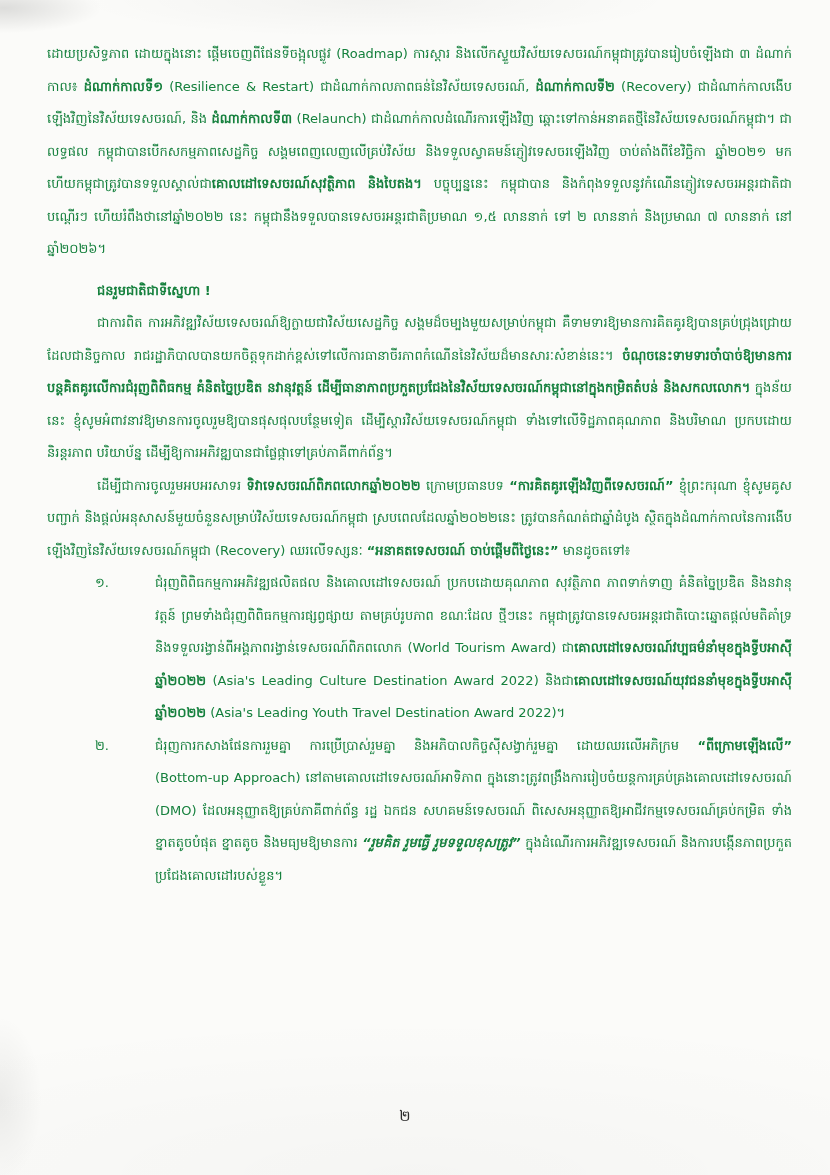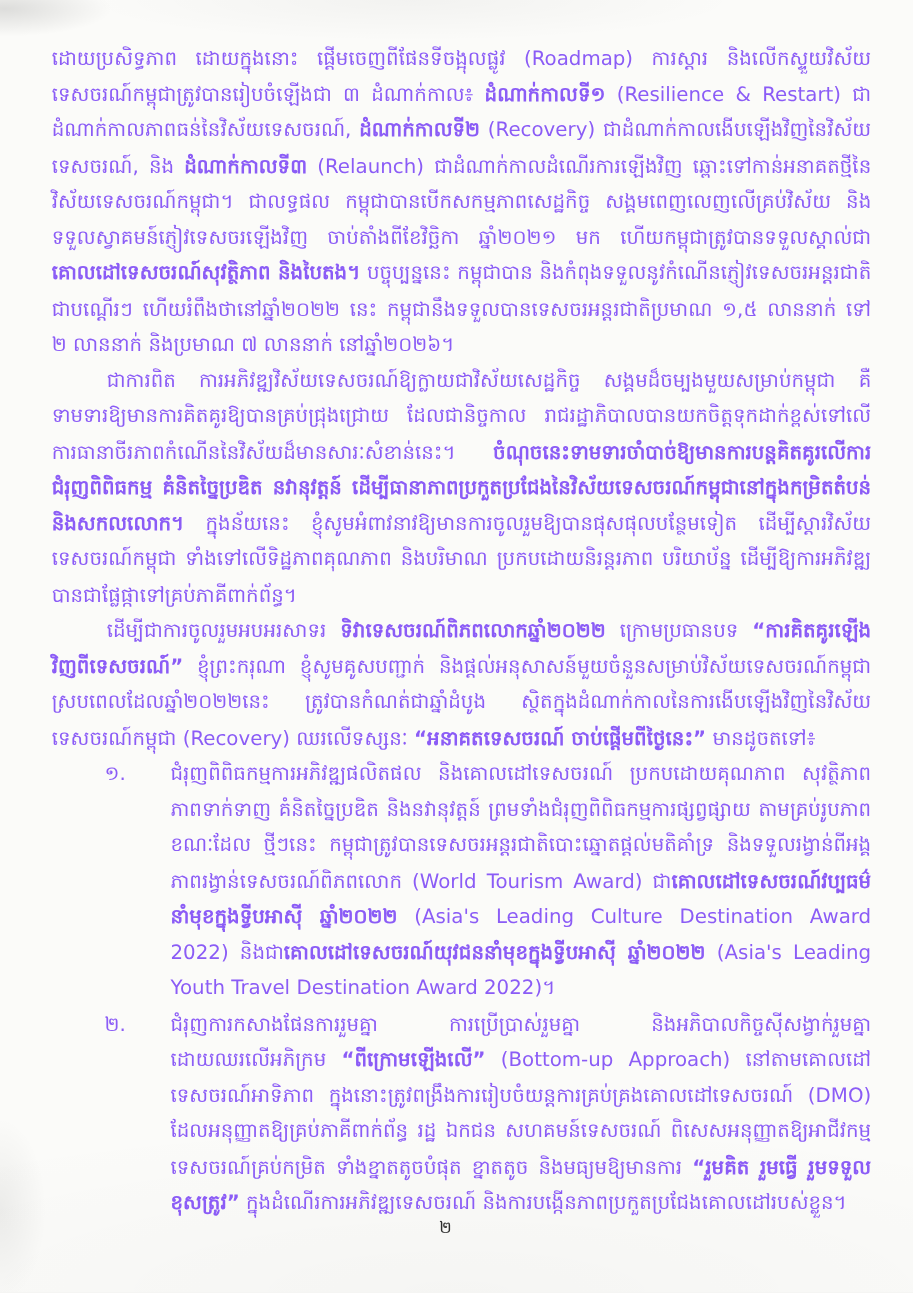--- a/index.html
+++ b/index.html
@@ -23,54 +23,55 @@
     background:
       radial-gradient(140px 36px at 4px 8px, rgba(0,0,0,0.12), transparent 70%),
       radial-gradient(400px 50px at 45% 0px, rgba(0,0,0,0.035), transparent 75%),
       radial-gradient(60px 120px at 0px 1100px, rgba(0,0,0,0.06), transparent 70%),
       radial-gradient(900px 200px at 50% 1175px, rgba(0,0,0,0.025), transparent 80%);
   }
   .doc {
     position: absolute;
     left: 47px; top: 38px;
     width: 745px;
-    font-size: 18px;
+    font-size: 13px;
     line-height: 32.5px;
-    color: #8b5cf6;
+    color: #15803d;
     text-align: justify;
   }
   .doc p { margin: 0; }
   .heading {
     font-weight: bold;
     text-indent: 50px;
     margin-top: 9px !important;
   }
   .para-indent { text-indent: 50px; }
   .list-item { display: flex; margin-left: 48px; }
   .num {
     flex: 0 0 27px;
     white-space: nowrap;
   }
   .li-text { flex: 1 1 auto; text-align: justify; margin-left: 33px; }
   .run.b { font-weight: bold; }
-  .run.i { }
+  .run.i { font-style: italic; }
   .page-number {
     position: absolute;
     top: 1106px; left: 0; right: 20px;
     text-align: center;
     font-size: 15px;
     color: #2e2e2e;
   }
 </style>
 </head>
 <body>
 
 <div class="page">
   <main class="doc">
       <p class=""><span class="run">ដោយប្រសិទ្ធភាព ដោយក្នុងនោះ ផ្ដើមចេញពីផែនទីចង្អុលផ្លូវ (Roadmap) ការស្ដារ និងលើកស្ទួយវិស័យទេសចរណ៍កម្ពុជាត្រូវបានរៀបចំឡើងជា ៣ ដំណាក់កាល៖ </span><span class="run b">ដំណាក់កាលទី១</span><span class="run"> (Resilience &amp; Restart) ជាដំណាក់កាលភាពធន់នៃវិស័យទេសចរណ៍, </span><span class="run b">ដំណាក់កាលទី២</span><span class="run"> (Recovery) ជាដំណាក់កាលងើបឡើងវិញនៃវិស័យទេសចរណ៍, និង </span><span class="run b">ដំណាក់កាលទី៣</span><span class="run"> (Relaunch) ជាដំណាក់កាលដំណើរការឡើងវិញ ឆ្ពោះទៅកាន់អនាគតថ្មីនៃវិស័យទេសចរណ៍កម្ពុជា។ ជាលទ្ធផល កម្ពុជាបានបើកសកម្មភាពសេដ្ឋកិច្ច សង្គមពេញលេញលើគ្រប់វិស័យ និងទទួលស្វាគមន៍ភ្ញៀវទេសចរឡើងវិញ ចាប់តាំងពីខែវិច្ឆិកា ឆ្នាំ២០២១ មក ហើយកម្ពុជាត្រូវបានទទួលស្គាល់ជា</span><span class="run b">គោលដៅទេសចរណ៍សុវត្ថិភាព និងបៃតង។</span><span class="run"> បច្ចុប្បន្ននេះ កម្ពុជាបាន និងកំពុងទទួលនូវកំណើនភ្ញៀវទេសចរអន្តរជាតិជាបណ្ដើរៗ ហើយរំពឹងថានៅឆ្នាំ២០២២ នេះ កម្ពុជានឹងទទួលបានទេសចរអន្តរជាតិប្រមាណ ១,៥ លាននាក់ ទៅ ២ លាននាក់ និងប្រមាណ ៧ លាននាក់ នៅឆ្នាំ២០២៦។</span></p>
+      <p class="heading"><span class="run b">ជនរួមជាតិជាទីស្នេហា !</span></p>
       <p class="para-indent"><span class="run">ជាការពិត ការអភិវឌ្ឍវិស័យទេសចរណ៍ឱ្យក្លាយជាវិស័យសេដ្ឋកិច្ច សង្គមដ៏ចម្បងមួយសម្រាប់កម្ពុជា គឺទាមទារឱ្យមានការគិតគូរឱ្យបានគ្រប់ជ្រុងជ្រោយ ដែលជានិច្ចកាល រាជរដ្ឋាភិបាលបានយកចិត្តទុកដាក់ខ្ពស់ទៅលើការធានាចីរភាពកំណើននៃវិស័យដ៏មានសារៈសំខាន់នេះ។ </span><span class="run b">ចំណុចនេះទាមទារចាំបាច់ឱ្យមានការបន្តគិតគូរលើការជំរុញពិពិធកម្ម គំនិតច្នៃប្រឌិត នវានុវត្តន៍ ដើម្បីធានាភាពប្រកួតប្រជែងនៃវិស័យទេសចរណ៍កម្ពុជានៅក្នុងកម្រិតតំបន់ និងសកលលោក។</span><span class="run"> ក្នុងន័យនេះ ខ្ញុំសូមអំពាវនាវឱ្យមានការចូលរួមឱ្យបានផុសផុលបន្ថែមទៀត ដើម្បីស្ដារវិស័យទេសចរណ៍កម្ពុជា ទាំងទៅលើទិដ្ឋភាពគុណភាព និងបរិមាណ ប្រកបដោយនិរន្តរភាព បរិយាប័ន្ន ដើម្បីឱ្យការអភិវឌ្ឍបានជាផ្លែផ្កាទៅគ្រប់ភាគីពាក់ព័ន្ធ។</span></p>
       <p class="para-indent"><span class="run">ដើម្បីជាការចូលរួមអបអរសាទរ </span><span class="run b">ទិវាទេសចរណ៍ពិភពលោកឆ្នាំ២០២២</span><span class="run"> ក្រោមប្រធានបទ </span><span class="run b">“ការគិតគូរឡើងវិញពីទេសចរណ៍”</span><span class="run"> ខ្ញុំព្រះករុណា ខ្ញុំសូមគូសបញ្ជាក់ និងផ្តល់អនុសាសន៍មួយចំនួនសម្រាប់វិស័យទេសចរណ៍កម្ពុជា ស្របពេលដែលឆ្នាំ២០២២នេះ ត្រូវបានកំណត់ជាឆ្នាំដំបូង ស្ថិតក្នុងដំណាក់កាលនៃការងើបឡើងវិញនៃវិស័យទេសចរណ៍កម្ពុជា (Recovery) ឈរលើទស្សនៈ </span><span class="run b">“អនាគតទេសចរណ៍ ចាប់ផ្ដើមពីថ្ងៃនេះ”</span><span class="run"> មានដូចតទៅ៖</span></p>
       <div class="list-item">
         <span class="num">១.</span>
         <span class="li-text"><span class="run">ជំរុញពិពិធកម្មការអភិវឌ្ឍផលិតផល និងគោលដៅទេសចរណ៍ ប្រកបដោយគុណភាព សុវត្ថិភាព ភាពទាក់ទាញ គំនិតច្នៃប្រឌិត និងនវានុវត្តន៍ ព្រមទាំងជំរុញពិពិធកម្មការផ្សព្វផ្សាយ តាមគ្រប់រូបភាព ខណៈដែល ថ្មីៗនេះ កម្ពុជាត្រូវបានទេសចរអន្តរជាតិបោះឆ្នោតផ្តល់មតិគាំទ្រ និងទទួលរង្វាន់ពីអង្គភាពរង្វាន់ទេសចរណ៍ពិភពលោក (World Tourism Award) ជា</span><span class="run b">គោលដៅទេសចរណ៍វប្បធម៌នាំមុខក្នុងទ្វីបអាស៊ី ឆ្នាំ២០២២</span><span class="run"> (Asia's Leading Culture Destination Award 2022) និងជា</span><span class="run b">គោលដៅទេសចរណ៍យុវជននាំមុខក្នុងទ្វីបអាស៊ី ឆ្នាំ២០២២</span><span class="run"> (Asia's Leading Youth Travel Destination Award 2022)។</span></span>
       </div>
       <div class="list-item">
         <span class="num">២.</span>
         <span class="li-text"><span class="run">ជំរុញការកសាងផែនការរួមគ្នា ការប្រើប្រាស់រួមគ្នា និងអភិបាលកិច្ចស៊ីសង្វាក់រួមគ្នា ដោយឈរលើអភិក្រម </span><span class="run b">“ពីក្រោមឡើងលើ”</span><span class="run"> (Bottom-up Approach) នៅតាមគោលដៅទេសចរណ៍អាទិភាព ក្នុងនោះត្រូវពង្រឹងការរៀបចំយន្តការគ្រប់គ្រងគោលដៅទេសចរណ៍ (DMO) ដែលអនុញ្ញាតឱ្យគ្រប់ភាគីពាក់ព័ន្ធ រដ្ឋ ឯកជន សហគមន៍ទេសចរណ៍ ពិសេសអនុញ្ញាតឱ្យអាជីវកម្មទេសចរណ៍គ្រប់កម្រិត ទាំងខ្នាតតូចបំផុត ខ្នាតតូច និងមធ្យមឱ្យមានការ </span><span class="run b i">“រួមគិត រួមធ្វើ រួមទទួលខុសត្រូវ”</span><span class="run"> ក្នុងដំណើរការអភិវឌ្ឍទេសចរណ៍ និងការបង្កើនភាពប្រកួតប្រជែងគោលដៅរបស់ខ្លួន។</span></span>
       </div>

